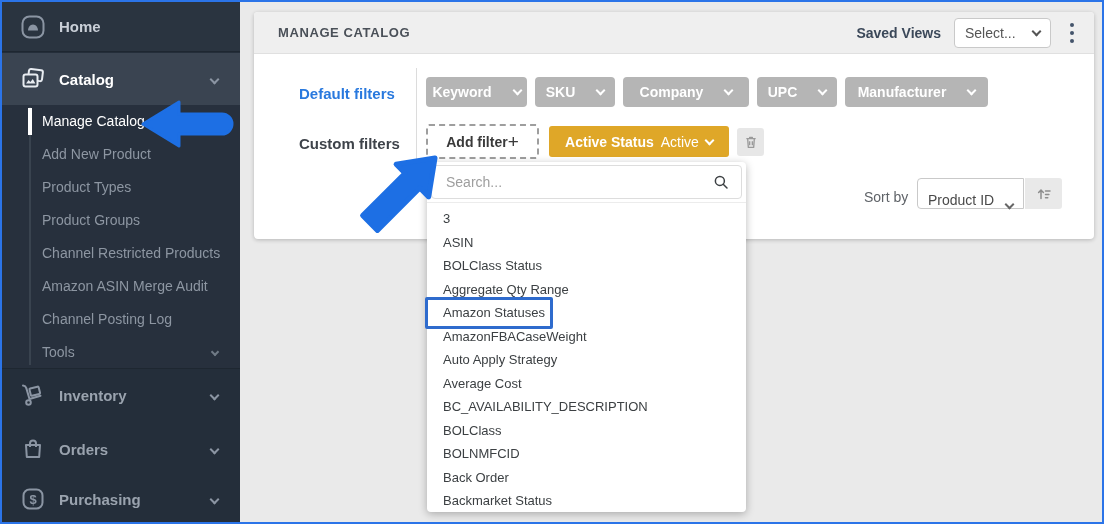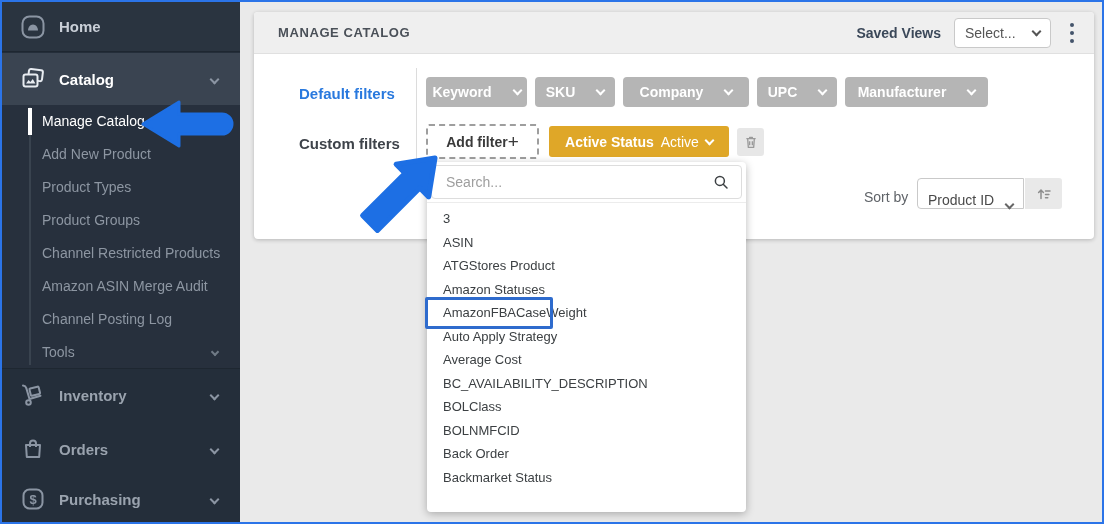--- a/index.html
+++ b/index.html
@@ -240,21 +240,22 @@
           <svg width="18" height="18" viewBox="0 0 24 24" fill="none" stroke="currentColor" stroke-width="2" stroke-linecap="round">
               <circle cx="10.5" cy="10.5" r="6"></circle>
               <path d="M15 15l5 5"></path>
             </svg>
         </span>
       </div>
       <div id="fd-divider"></div>
       <div id="fd-list">
         <div class="fd-item">3</div>
         <div class="fd-item">ASIN</div>
-        <div class="fd-item">ATGStores Product</div>
+        <div class="fd-item">BOLClass Status</div>
+        <div class="fd-item">Aggregate Qty Range</div>
         <div class="fd-item">Amazon Statuses</div>
         <div class="fd-item">AmazonFBACaseWeight</div>
         <div class="fd-item">Auto Apply Strategy</div>
         <div class="fd-item">Average Cost</div>
         <div class="fd-item">BC_AVAILABILITY_DESCRIPTION</div>
         <div class="fd-item">BOLClass</div>
         <div class="fd-item">BOLNMFCID</div>
         <div class="fd-item">Back Order</div>
         <div class="fd-item">Backmarket Status</div>
       </div>

